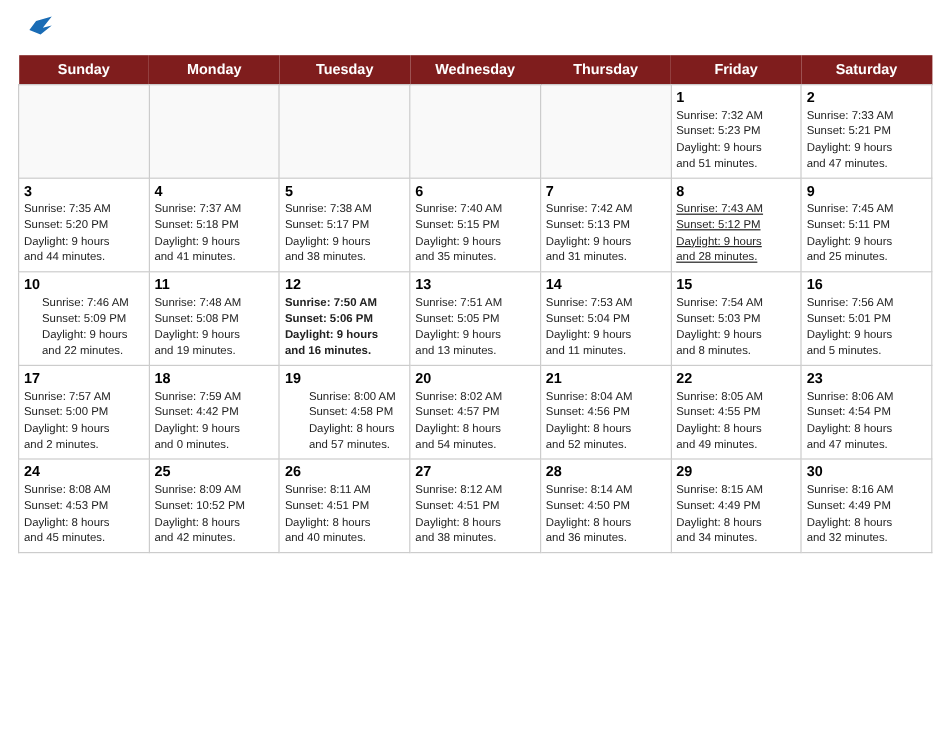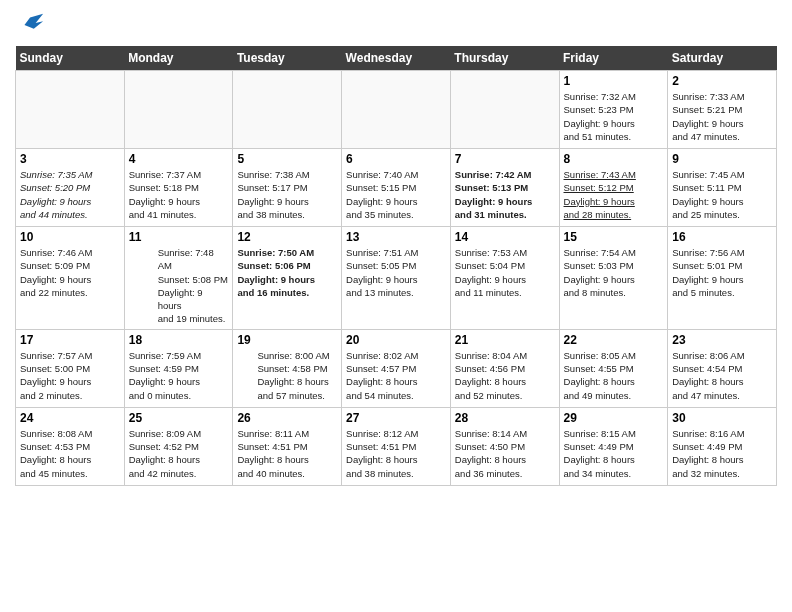--- a/index.html
+++ b/index.html
@@ -40,26 +40,26 @@
     .location {
       font-size: 14px;
       color: #555;
     }
     table {
       width: 100%;
       border-collapse: collapse;
       table-layout: fixed;
     }
     th {
-      background-color: #404040;
+      background-color: #7f1d1d;
       color: white;
       font-size: 12px;
       font-weight: bold;
       padding: 5px 4px;
-      text-align: left;
+      text-align: center;
     }
     td {
       border: 1px solid #ccc;
       vertical-align: top;
       padding: 3px 4px;
       font-size: 10px;
       height: 78px;
       background: #fff;
     }
     td.empty {
@@ -131,21 +131,21 @@
             <span class="day-num">2</span>
             <div class="day-info" style="white-space: pre-line;">Sunrise: 7:33 AM
 Sunset: 5:21 PM
 Daylight: 9 hours
 and 47 minutes.</div>
           </td>
         </tr>
         <tr>
           <td>
             <span class="day-num">3</span>
-            <div class="day-info" style="white-space: pre-line; font-style: italic;">Sunrise: 7:35 AM
+            <div class="day-info" style="white-space: pre-line;">Sunrise: 7:35 AM
 Sunset: 5:20 PM
 Daylight: 9 hours
 and 44 minutes.</div>
           </td>
           <td>
             <span class="day-num">4</span>
             <div class="day-info" style="white-space: pre-line;">Sunrise: 7:37 AM
 Sunset: 5:18 PM
 Daylight: 9 hours
 and 41 minutes.</div>
@@ -159,21 +159,21 @@
           </td>
           <td>
             <span class="day-num">6</span>
             <div class="day-info" style="white-space: pre-line;">Sunrise: 7:40 AM
 Sunset: 5:15 PM
 Daylight: 9 hours
 and 35 minutes.</div>
           </td>
           <td>
             <span class="day-num">7</span>
-            <div class="day-info" style="white-space: pre-line; font-weight: bold;">Sunrise: 7:42 AM
+            <div class="day-info" style="white-space: pre-line;">Sunrise: 7:42 AM
 Sunset: 5:13 PM
 Daylight: 9 hours
 and 31 minutes.</div>
           </td>
           <td>
             <span class="day-num">8</span>
             <div class="day-info" style="white-space: pre-line; text-decoration: underline;">Sunrise: 7:43 AM
 Sunset: 5:12 PM
 Daylight: 9 hours
 and 28 minutes.</div>
@@ -182,28 +182,28 @@
             <span class="day-num">9</span>
             <div class="day-info" style="white-space: pre-line;">Sunrise: 7:45 AM
 Sunset: 5:11 PM
 Daylight: 9 hours
 and 25 minutes.</div>
           </td>
         </tr>
         <tr>
           <td>
             <span class="day-num">10</span>
-            <div class="day-info" style="white-space: pre-line;">Sunrise: 7:46 AM
+            <div class="day-info" style="white-space: pre-line; margin-left: 15px;">Sunrise: 7:46 AM
 Sunset: 5:09 PM
 Daylight: 9 hours
 and 22 minutes.</div>
           </td>
           <td>
             <span class="day-num">11</span>
-            <div class="day-info" style="white-space: pre-line; margin-left: 29px;">Sunrise: 7:48 AM
+            <div class="day-info" style="white-space: pre-line;">Sunrise: 7:48 AM
 Sunset: 5:08 PM
 Daylight: 9 hours
 and 19 minutes.</div>
           </td>
           <td>
             <span class="day-num">12</span>
             <div class="day-info" style="white-space: pre-line; font-weight: bold;">Sunrise: 7:50 AM
 Sunset: 5:06 PM
 Daylight: 9 hours
 and 16 minutes.</div>
@@ -241,21 +241,21 @@
           <td>
             <span class="day-num">17</span>
             <div class="day-info" style="white-space: pre-line;">Sunrise: 7:57 AM
 Sunset: 5:00 PM
 Daylight: 9 hours
 and 2 minutes.</div>
           </td>
           <td>
             <span class="day-num">18</span>
             <div class="day-info" style="white-space: pre-line;">Sunrise: 7:59 AM
-Sunset: 4:59 PM
+Sunset: 4:42 PM
 Daylight: 9 hours
 and 0 minutes.</div>
           </td>
           <td>
             <span class="day-num">19</span>
             <div class="day-info" style="white-space: pre-line; margin-left: 20px;">Sunrise: 8:00 AM
 Sunset: 4:58 PM
 Daylight: 8 hours
 and 57 minutes.</div>
           </td>
@@ -292,21 +292,21 @@
           <td>
             <span class="day-num">24</span>
             <div class="day-info" style="white-space: pre-line;">Sunrise: 8:08 AM
 Sunset: 4:53 PM
 Daylight: 8 hours
 and 45 minutes.</div>
           </td>
           <td>
             <span class="day-num">25</span>
             <div class="day-info" style="white-space: pre-line;">Sunrise: 8:09 AM
-Sunset: 4:52 PM
+Sunset: 10:52 PM
 Daylight: 8 hours
 and 42 minutes.</div>
           </td>
           <td>
             <span class="day-num">26</span>
             <div class="day-info" style="white-space: pre-line;">Sunrise: 8:11 AM
 Sunset: 4:51 PM
 Daylight: 8 hours
 and 40 minutes.</div>
           </td>

